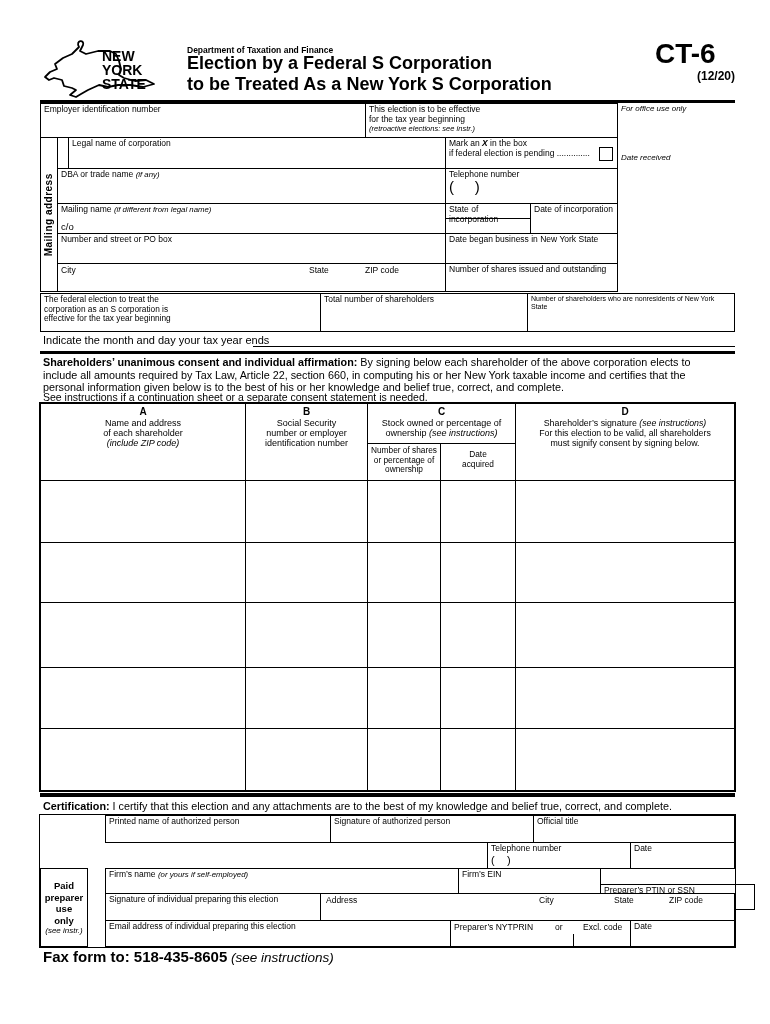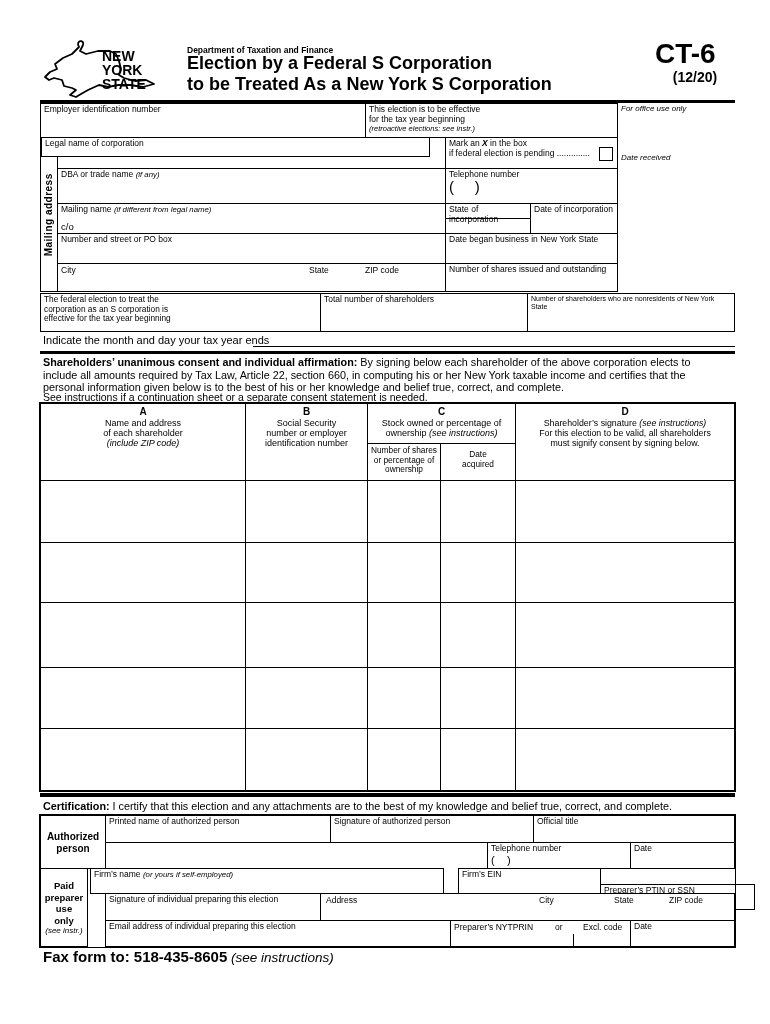--- a/index.html
+++ b/index.html
@@ -31,21 +31,21 @@
       <path d="M37,9 C33,2 43,1 41,7 L38,13 L44,16 L56,13 L68,13 L74,16 L77,23 L79,31 L77,37 L82,40 L93,43 L104,42 L112,46 L101,49 L88,47 L76,47 L66,49 L57,47 L46,52 L39,56 L34,59 L28,57 L34,52 L30,50 L22,48 L20,42 L12,40 L7,42 L3,39 L8,34 L15,31 L13,26 L21,20 L30,16 Z" fill="none" stroke="#000" stroke-width="1.8" stroke-linejoin="round"></path>
       <text x="60" y="23" font-family="Liberation Sans, sans-serif" font-size="14" font-weight="bold">NEW</text>
       <text x="60" y="37" font-family="Liberation Sans, sans-serif" font-size="14" font-weight="bold">YORK</text>
       <text x="60" y="51" font-family="Liberation Sans, sans-serif" font-size="14" font-weight="bold">STATE</text>
     </svg>
   </div>
   <div class="abs" style="left:187px;top:45px;font-size:8.5px;font-weight:bold;">Department of Taxation and Finance</div>
   <div class="abs b" style="left:187px;top:53px;font-size:18px;line-height:21px;">Election by a Federal S Corporation</div>
   <div class="abs b" style="left:187px;top:74px;font-size:18px;line-height:21px;">to be Treated As a New York S Corporation</div>
   <div class="abs b" style="left:655px;top:38px;width:80px;text-align:left;font-size:28px;">CT-6</div>
-  <div class="abs b" style="left:655px;top:69px;width:80px;text-align:center;font-size:14px;">(12/20)</div>
+  <div class="abs b" style="left:655px;top:69px;width:80px;text-align:right;font-size:12px;">(12/20)</div>
 
   <div class="bar" style="left:40px;top:100px;width:695px;height:3px;"></div>
 
   <div class="cell" style="left:40px;top:103px;width:326px;height:35px;">
     <span class="lb">Employer identification number</span>
   </div>
   <div class="cell" style="left:365px;top:103px;width:253px;height:35px;">
     <span class="lb">This election is to be effective</span>
     <span class="lb">for the tax year beginning</span>
     <span class="lb it" style="font-size:7.5px;">(retroactive elections: see instr.)</span>
@@ -54,21 +54,21 @@
     <span class="lb it" style="font-size:8px;">For office use only</span>
   </div>
   <div class="cell" style="left:617px;top:152px;width:118px;height:139px;border:none;border-left:1px solid #000;">
     <span class="lb it" style="font-size:8px;">Date received</span>
   </div>
 
   <div class="cell vwrap" style="left:40px;top:137px;width:18px;height:155px;padding:0;">
     <span class="vtext">Mailing address</span>
   </div>
 
-  <div class="cell" style="left:41px;top:137px;width:389px;height:20px;">
+  <div class="cell" style="left:68px;top:137px;width:389px;height:32px;">
     <span class="lb">Legal name of corporation</span>
   </div>
   <div class="cell" style="left:57px;top:168px;width:389px;height:36px;">
     <span class="lb"><span>DBA or trade name </span><span class="it" style="font-size:7.8px;">(if any)</span></span>
   </div>
   <div class="cell" style="left:57px;top:203px;width:389px;height:31px;">
     <span class="lb"><span>Mailing name </span><span class="it" style="font-size:7.8px;">(if different from legal name)</span></span>
     <span class="sp" style="left:3px;top:17px;font-size:9.5px;">c/o</span>
   </div>
   <div class="cell" style="left:57px;top:233px;width:389px;height:31px;">
@@ -188,24 +188,20 @@
     </div>
 
   <div class="abs" style="left:39px;top:402px;width:697px;height:390px;border:2px solid #000;box-sizing:border-box;pointer-events:none;"></div>
 
   <div class="bar" style="left:40px;top:793px;width:695px;height:4px;"></div>
 
   <div class="abs" style="left:43px;top:800px;font-size:10.8px;">
     <span class="b">Certification:</span><span> I certify that this election and any attachments are to the best of my knowledge and belief true, correct, and complete.</span>
   </div>
 
-  <div class="cell hdr" style="left:40px;top:815px;width:66px;height:54px;justify-content:center;">
-    <span class="b" style="font-size:10px;">Authorized</span>
-    <span class="b" style="font-size:10px;">person</span>
-  </div>
   <div class="cell" style="left:105px;top:815px;width:226px;height:28px;">
     <span class="lb">Printed name of authorized person</span>
   </div>
   <div class="cell" style="left:330px;top:815px;width:204px;height:28px;">
     <span class="lb">Signature of authorized person</span>
   </div>
   <div class="cell" style="left:533px;top:815px;width:202px;height:28px;">
     <span class="lb">Official title</span>
   </div>
   <div class="cell" style="left:487px;top:842px;width:144px;height:27px;">
@@ -216,21 +212,21 @@
     <span class="lb">Date</span>
   </div>
 
   <div class="cell hdr" style="left:40px;top:868px;width:48px;height:79px;justify-content:center;line-height:1.2;">
     <span class="b" style="font-size:9.5px;">Paid</span>
     <span class="b" style="font-size:9.5px;">preparer</span>
     <span class="b" style="font-size:9.5px;">use</span>
     <span class="b" style="font-size:9.5px;">only</span>
     <span class="it" style="font-size:8px;">(see instr.)</span>
   </div>
-  <div class="cell" style="left:90px;top:868px;width:354px;height:26px;">
+  <div class="cell" style="left:105px;top:868px;width:354px;height:26px;">
     <span class="lb"><span>Firm’s name </span><span class="it" style="font-size:7.8px;">(or yours if self-employed)</span></span>
   </div>
   <div class="cell" style="left:458px;top:868px;width:143px;height:26px;">
     <span class="lb">Firm’s EIN</span>
   </div>
   <div class="cell" style="left:600px;top:884px;width:155px;height:26px;">
     <span class="lb">Preparer’s PTIN or SSN</span>
   </div>
   <div class="cell" style="left:105px;top:893px;width:216px;height:28px;">
     <span class="lb">Signature of individual preparing this election</span>

